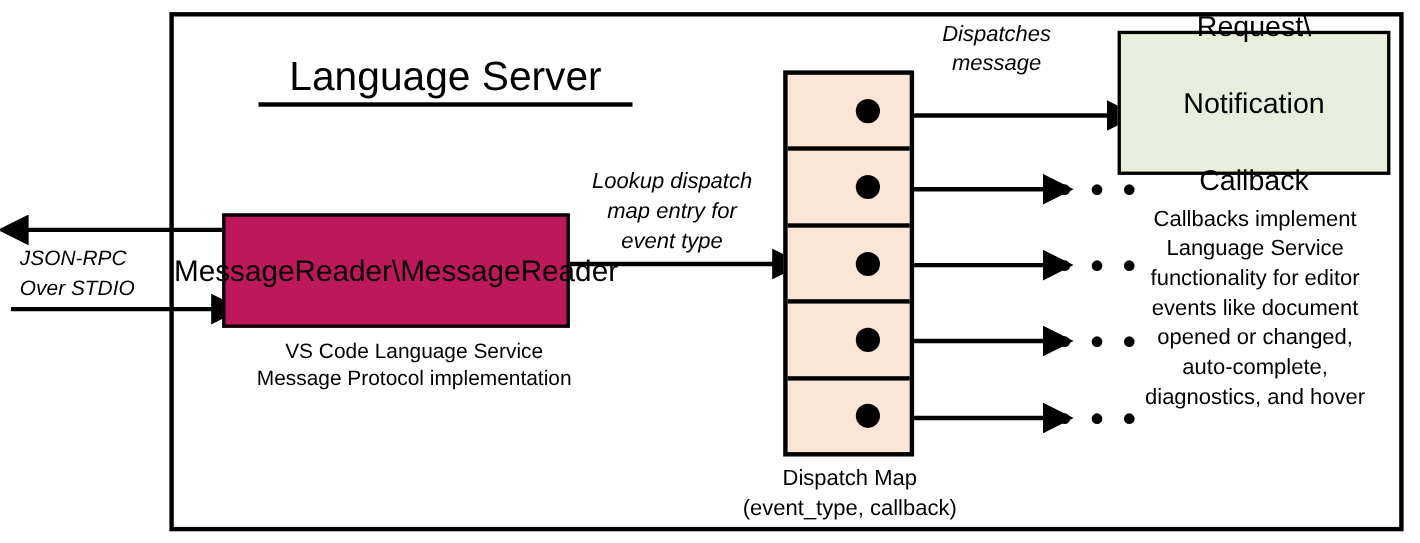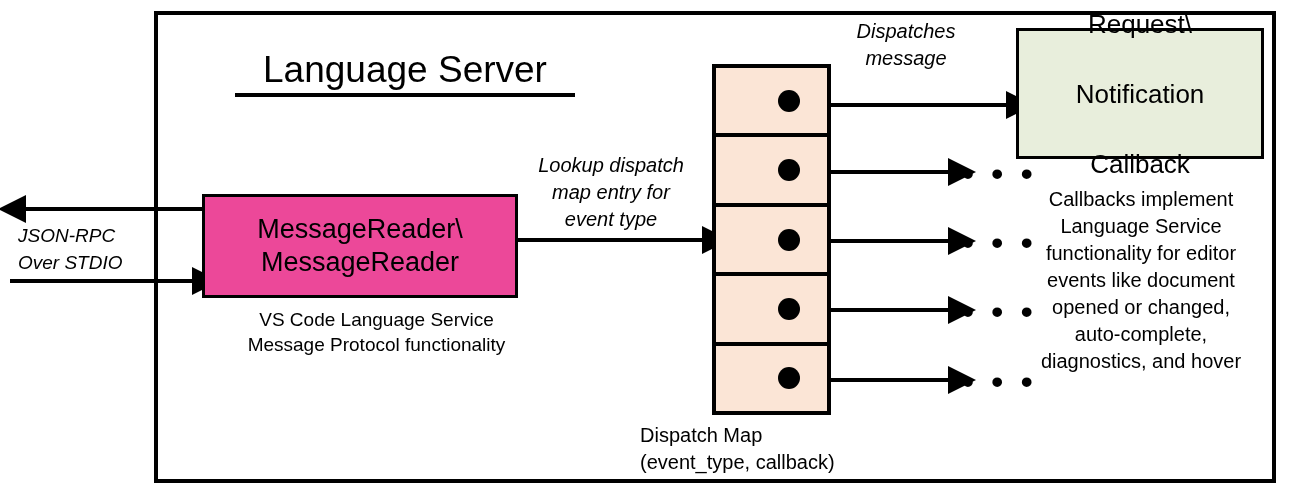--- a/index.html
+++ b/index.html
@@ -43,25 +43,25 @@
     border-bottom: 4px solid #000;
     padding-bottom: 1px;
   }
 
   
   #messagereader-box {
     left: 202px;
     top: 194px;
     width: 316px;
     height: 104px;
-    background: #ec4899;
+    background: #be185d;
     border: 3px solid #000000;
     box-sizing: border-box;
     display: flex;
-    flex-direction: column;
+    flex-direction: row;
     align-items: center;
     justify-content: center;
     font-size: 27px;
     line-height: 33px;
     text-align: center;
   }
   #messagereader-caption {
     left: 204px;
     top: 307px;
     width: 345px;
@@ -98,20 +98,21 @@
     margin-top: -11px;
     background: #000000;
     border-radius: 50%;
   }
   #dispatch-map-caption {
     left: 640px;
     top: 422px;
     width: 265px;
     font-size: 20px;
     line-height: 27px;
+    text-align: center;
   }
 
   
   #callback-box {
     left: 1016px;
     top: 28px;
     width: 248px;
     height: 131px;
     background: #E8EEDC;
     border: 3px solid #000000;
@@ -212,21 +213,21 @@
     <div>JSON-RPC</div>
     <div>Over STDIO</div>
   </div>
 
   <div class="abs" id="messagereader-box">
     <div>MessageReader\</div>
     <div>MessageReader</div>
   </div>
   <div class="abs" id="messagereader-caption">
     <div>VS Code Language Service</div>
-    <div>Message Protocol functionality</div>
+    <div>Message Protocol implementation</div>
   </div>
 
   <div class="abs arrow-label" id="label-lookup">
     <div>Lookup dispatch</div>
     <div>map entry for</div>
     <div>event type</div>
   </div>
 
   <div class="abs" id="dispatch-map">
     <div class="map-cell">

